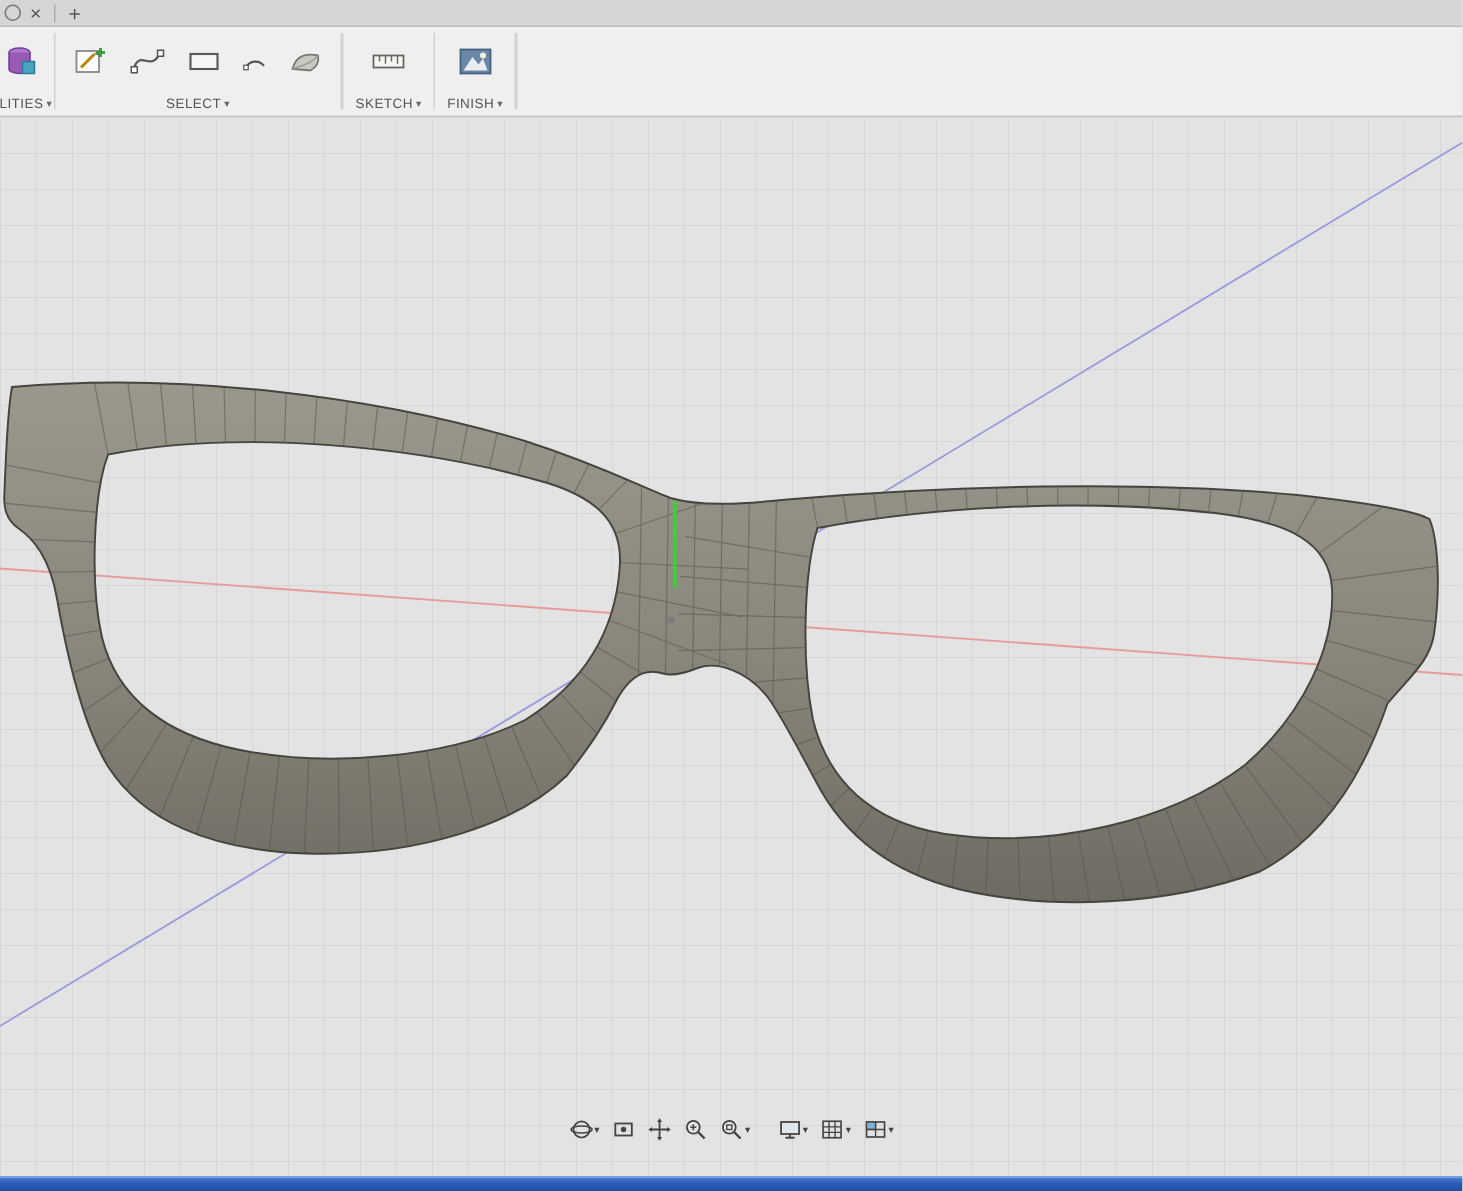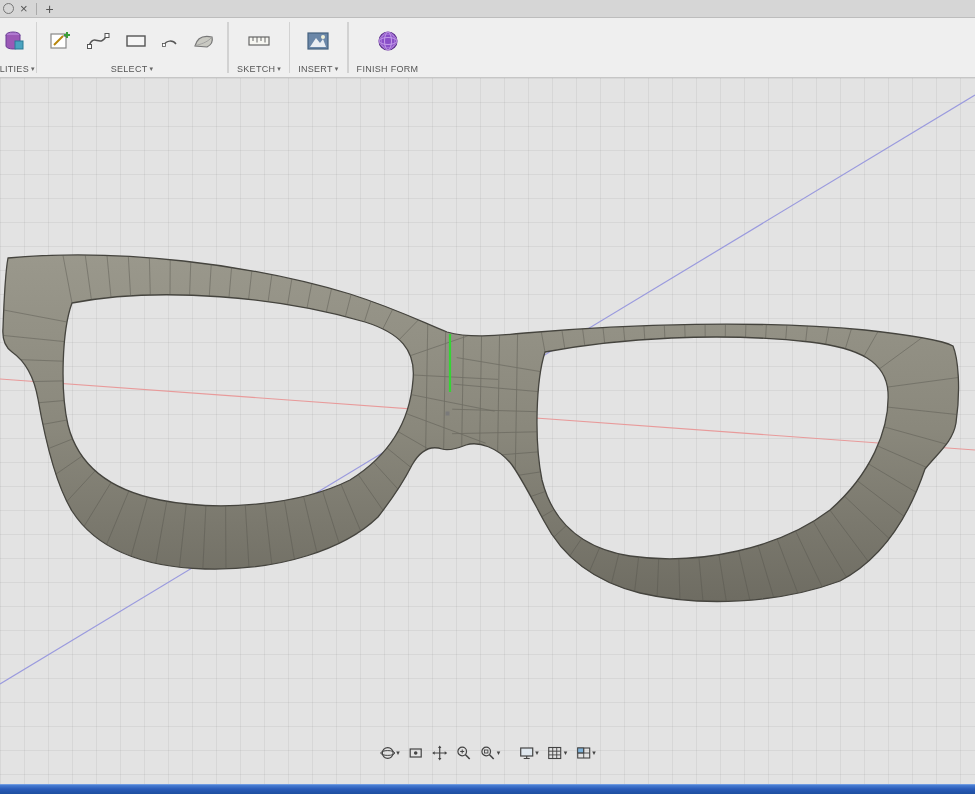--- a/index.html
+++ b/index.html
@@ -181,46 +181,30 @@
     <div class="icons">
       <span class="tbtn">
         <svg width="26" height="26" viewBox="0 0 26 26">
           <rect x="3" y="5" width="20" height="16" fill="#6b87a8" stroke="#44617f" stroke-width="1.2"></rect>
           <polygon points="5,19 11,10 15,15 18,11 21,19" fill="#e9edf2"></polygon>
           <circle cx="18" cy="9" r="2" fill="#f2f2da"></circle>
         </svg>
       </span>
     </div>
     <div class="glabel">
-      <span>INSERT</span>
+      <span>FINISH</span>
       <span class="caret">▾</span>
     </div>
   </div>
 
   <div class="tdivider"></div>
 
 
   <div class="tdivider"></div>
 
-  <div class="tgroup">
-    <div class="icons">
-      <span class="tbtn">
-        <svg width="26" height="26" viewBox="0 0 26 26">
-          <circle cx="13" cy="13" r="9" fill="#8a4fc8" stroke="#5a2d8a" stroke-width="1.2"></circle>
-          <ellipse cx="13" cy="13" rx="9" ry="3.5" fill="none" stroke="#c9a6ec" stroke-width="0.9"></ellipse>
-          <ellipse cx="13" cy="13" rx="3.5" ry="9" fill="none" stroke="#c9a6ec" stroke-width="0.9"></ellipse>
-          <ellipse cx="13" cy="13" rx="6.8" ry="9" fill="none" stroke="#b98ce0" stroke-width="0.7"></ellipse>
-          <ellipse cx="13" cy="13" rx="9" ry="6.8" fill="none" stroke="#b98ce0" stroke-width="0.7"></ellipse>
-        </svg>
-      </span>
-    </div>
-    <div class="glabel">
-      <span>FINISH FORM</span>
-    </div>
-  </div>
 
 </div>
 
 <div class="canvas">
   <svg class="scene" width="975" height="706" viewBox="0 0 975 706">
     <defs>
       <linearGradient id="frameGrad" x1="0" y1="0" x2="0" y2="1">
         <stop offset="0" stop-color="#9a988c"></stop>
         <stop offset="0.5" stop-color="#8a887c"></stop>
         <stop offset="1" stop-color="#6e6c62"></stop>

